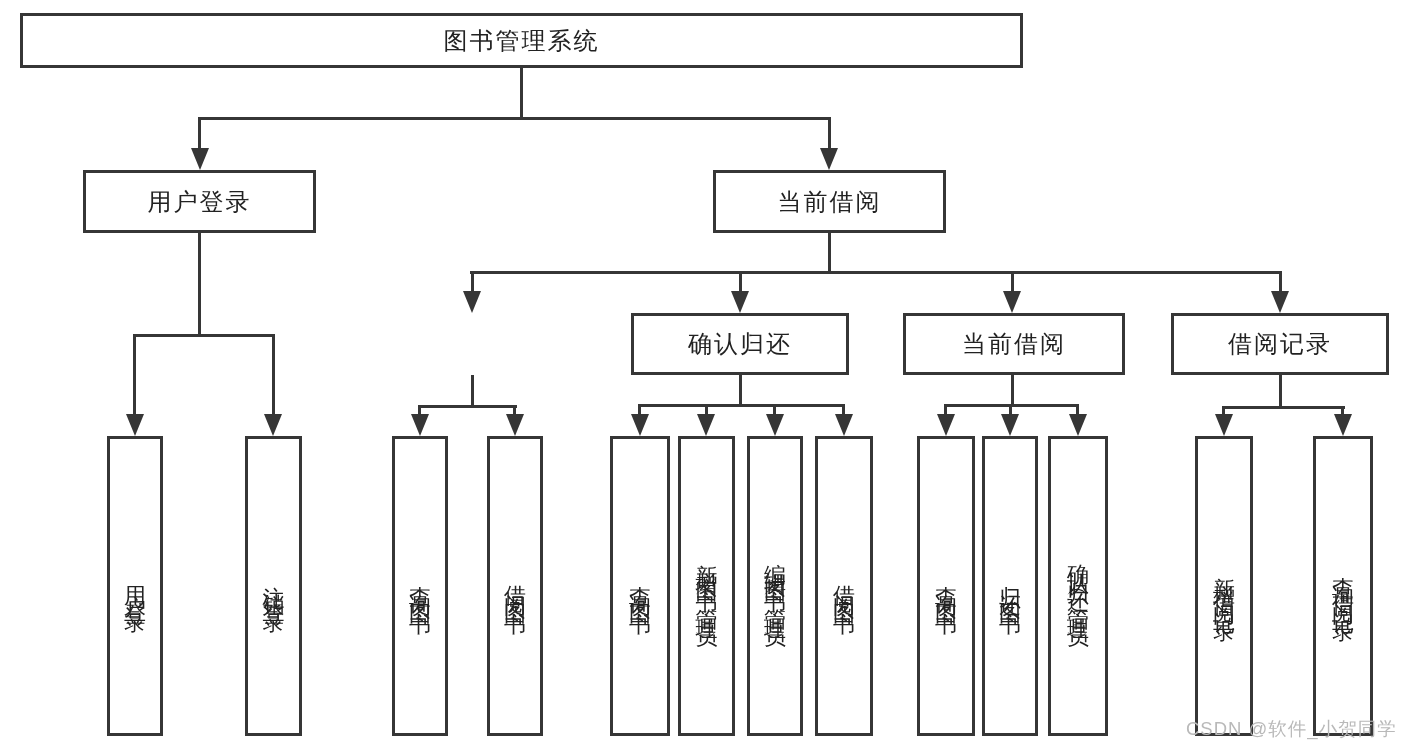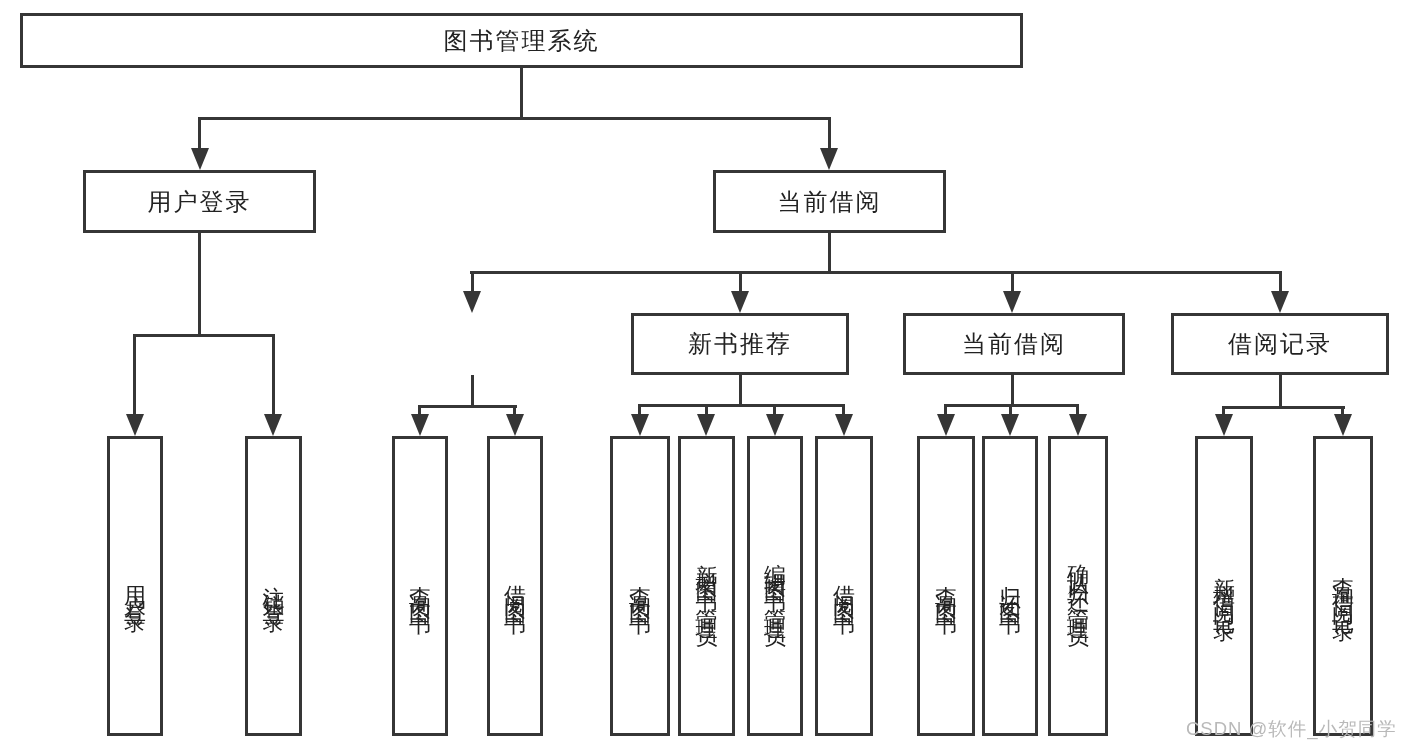--- a/index.html
+++ b/index.html
@@ -91,21 +91,21 @@
   <div class="vline" style="left:471px;top:271px;width:3px;height:22px"></div>
   <div class="arrow" style="left:463px;top:291px"></div>
   <div class="vline" style="left:739px;top:271px;width:3px;height:22px"></div>
   <div class="arrow" style="left:731px;top:291px"></div>
   <div class="vline" style="left:1011px;top:271px;width:3px;height:22px"></div>
   <div class="arrow" style="left:1003px;top:291px"></div>
   <div class="vline" style="left:1279px;top:271px;width:3px;height:22px"></div>
   <div class="arrow" style="left:1271px;top:291px"></div>
 
   <div class="box" style="left:631px;top:313px;width:218px;height:62px">
-    <span class="hlabel">新书推荐</span>
+    <span class="hlabel">确认归还</span>
   </div>
   <div class="box" style="left:903px;top:313px;width:222px;height:62px">
     <span class="hlabel">当前借阅</span>
   </div>
   <div class="box" style="left:1171px;top:313px;width:218px;height:62px">
     <span class="hlabel">借阅记录</span>
   </div>
 
   <div class="vline" style="left:471px;top:375px;width:3px;height:32px"></div>
   <div class="hline" style="left:418px;top:405px;width:99px;height:3px"></div>

